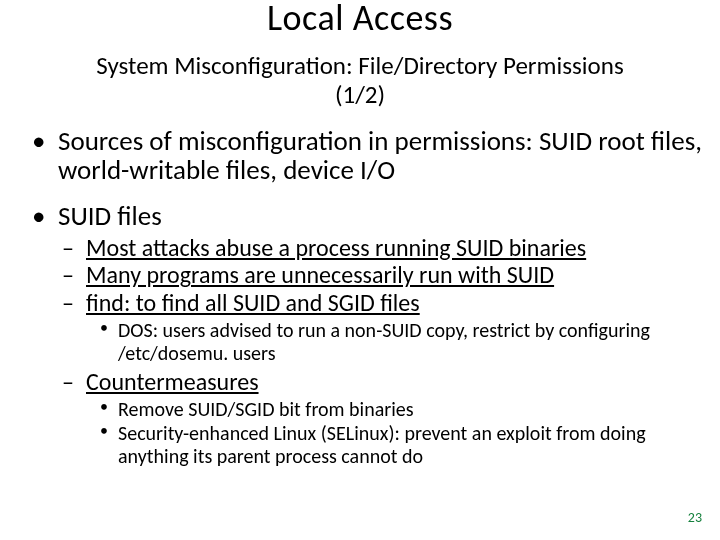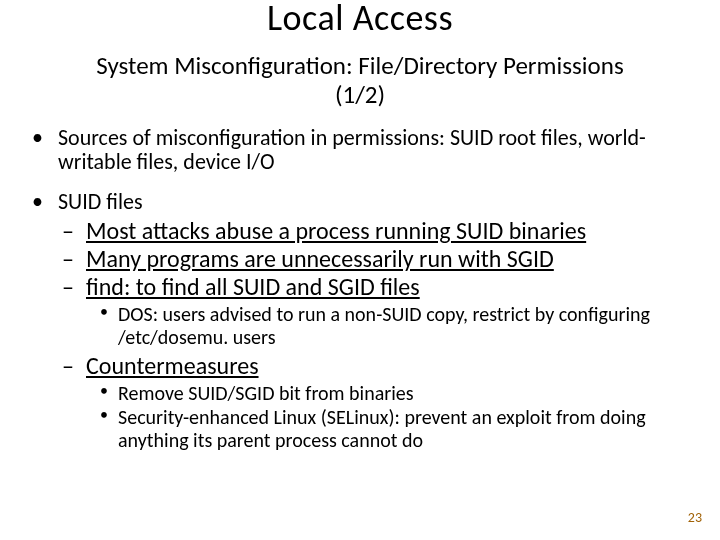--- a/index.html
+++ b/index.html
@@ -2,49 +2,49 @@
 <html><head>
 <meta charset="utf-8">
 <style>
   * { margin: 0; padding: 0; box-sizing: border-box; }
   html, body { width: 720px; height: 540px; background: #fff; font-family: Calibri, "Segoe UI", Arial, sans-serif; color: #000; }
   .slide { width: 720px; height: 540px; position: relative; padding: 0 10px; }
   .title { font-size: 36px; text-align: center; font-weight: 400; letter-spacing: 0.5px; margin-top: -4px; }
   .subtitle { font-size: 25px; text-align: center; font-weight: 400; margin-top: 12px; line-height: 1.15; }
   ul { list-style: none; }
   .lvl1 { margin-top: 6px; }
-  .lvl1 > li { font-size: 22px; line-height: 1.1; padding-left: 48px; position: relative; margin-bottom: 2px; margin-top: 16px; }
+  .lvl1 > li { font-size: 27px; line-height: 1.1; padding-left: 48px; position: relative; margin-bottom: 2px; margin-top: 16px; }
   .lvl1 > li::before { content: "•"; position: absolute; left: 22px; top: 0; }
   .lvl2 { margin-top: 4px; }
   .lvl2 > li { font-size: 24px; line-height: 1.12; padding-left: 76px; position: relative; margin-bottom: 1px; text-decoration: underline; }
   .lvl2 > li::before { content: "–"; position: absolute; left: 52px; top: 0; }
   .lvl3 { margin-top: 2px; }
   .lvl3 > li { font-size: 20px; line-height: 1.15; padding-left: 108px; position: relative; margin-bottom: 1px; }
   .lvl3 > li::before { content: "•"; position: absolute; left: 90px; top: 0; font-size: 16px; }
   .underline { text-decoration: underline; }
-  .pagenum { position: absolute; bottom: 10px; right: 18px; font-size: 14px; color: #a16207; }
+  .pagenum { position: absolute; bottom: 10px; right: 18px; font-size: 14px; color: #15803d; }
 </style>
 </head>
 <body>
 
 <div class="slide">
   <div class="title">Local Access</div>
   <div class="subtitle">
     <span>System Misconfiguration: File/Directory Permissions</span><br>
     <span>(1/2)</span>
   </div>
 
   <ul class="lvl1">
     <li>Sources of misconfiguration in permissions: SUID root files, world-writable files, device I/O</li>
     <li>SUID files</li>
   </ul>
 
   <ul class="lvl2">
     <li>Most attacks abuse a process running SUID binaries</li>
-    <li>Many programs are unnecessarily run with SGID</li>
+    <li>Many programs are unnecessarily run with SUID</li>
     <li><span class="underline">find</span><span>: to find all SUID and SGID files</span></li>
   </ul>
 
   <ul class="lvl3">
     <li>DOS: users advised to run a non-SUID copy, restrict by configuring /etc/dosemu. users</li>
   </ul>
 
   <ul class="lvl2">
     <li>Countermeasures</li>
   </ul>

